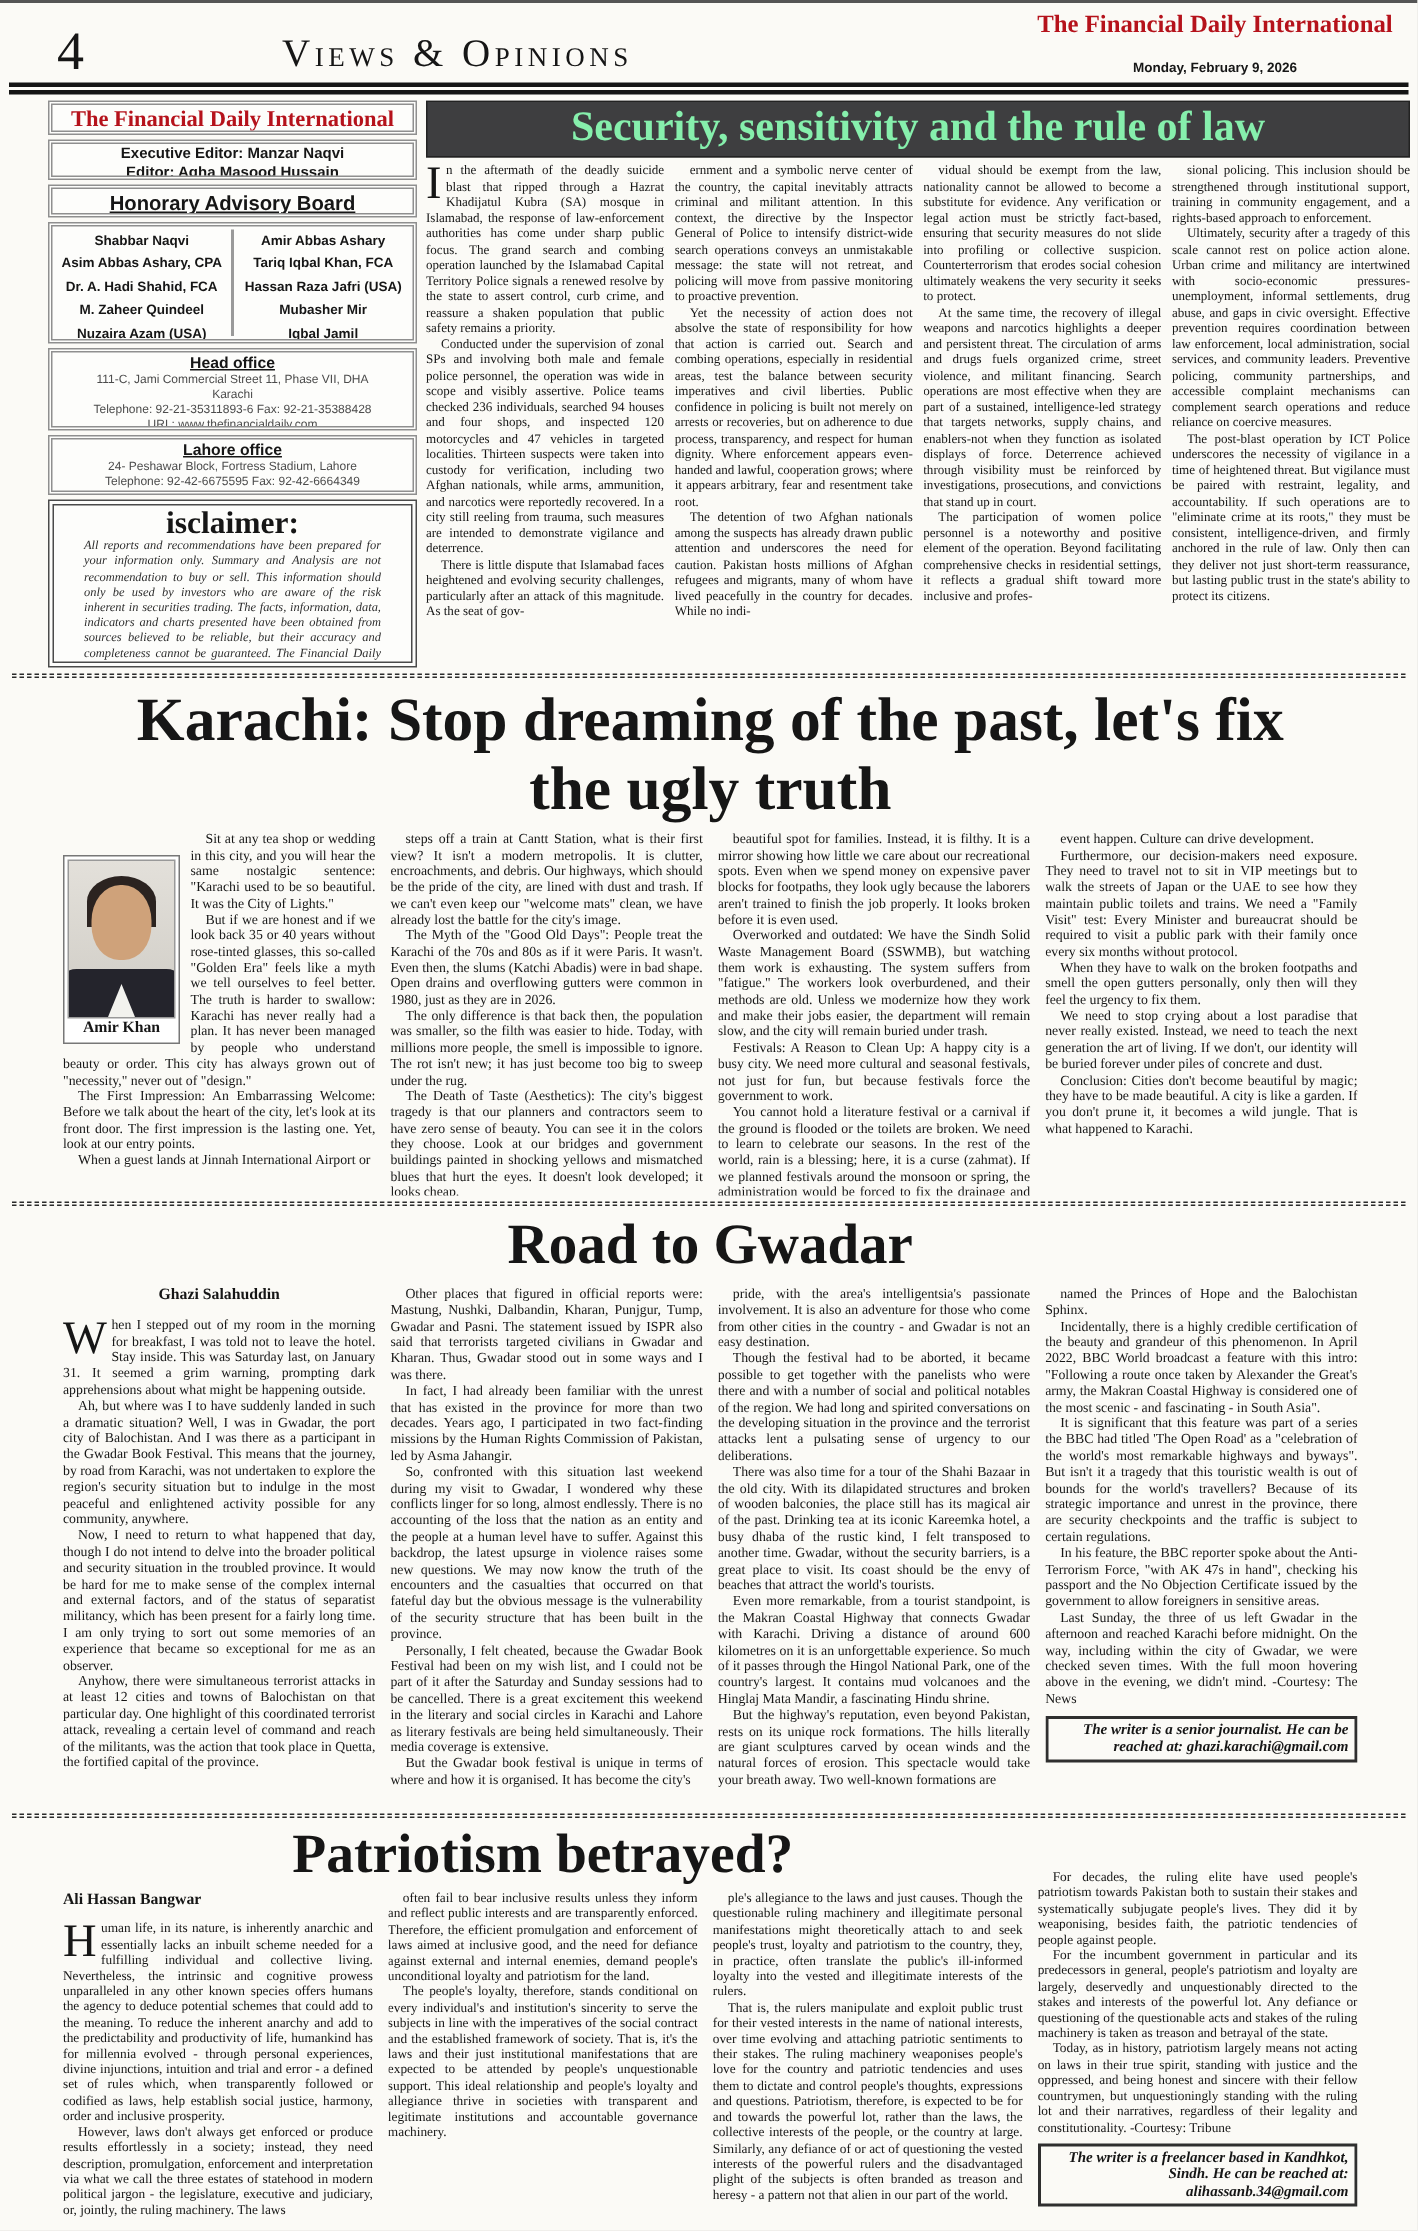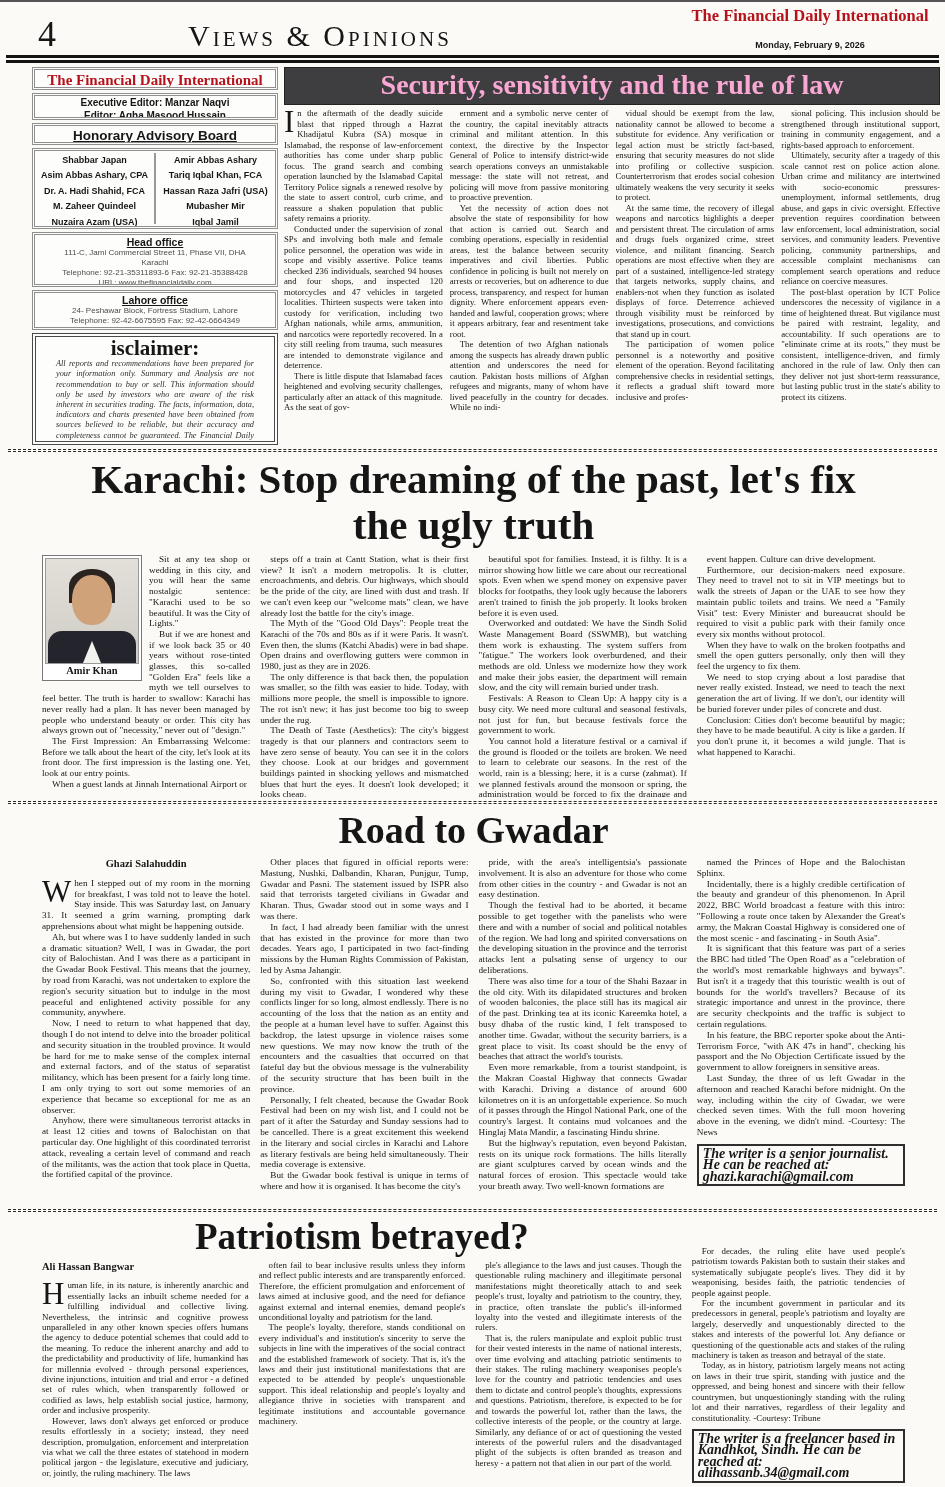--- a/index.html
+++ b/index.html
@@ -3,21 +3,21 @@
 <meta charset="utf-8">
 <style>
   html,body{margin:0;padding:0;background:#e8e6e2;}
   .page{position:relative;width:945px;height:1487px;margin:0 auto;background:#fbfaf6;color:#161616;
         font-family:"Liberation Serif",serif;overflow:hidden;border-top:2px solid #555;}
   [data-interactable]{box-sizing:border-box;}
 
   
   .pg-header{display:flex;align-items:flex-end;margin:6px 10px 0 38px;height:44px;}
   .pg-num{font-size:36px;line-height:36px;font-weight:500;width:150px;}
-  .pg-section{font-variant:small-caps;font-size:30px;line-height:32px;letter-spacing:3px;font-weight:500;flex:1;}
+  .pg-section{font-variant:small-caps;font-size:26px;line-height:32px;letter-spacing:3px;font-weight:500;flex:1;}
   .pg-brand{text-align:center;width:250px;padding-bottom:2px;}
   .pg-brand .brand{color:#b5121b;font-weight:bold;font-size:16.5px;line-height:17px;font-family:"Liberation Serif",serif;}
   .pg-brand .date{font-family:"Liberation Sans",sans-serif;font-weight:bold;font-size:9px;margin-top:16px;}
   .rule-band{height:8px;border-top:3px solid #141414;border-bottom:3px solid #141414;margin:3px 6px 0 6px;}
 
   
   .row-top{display:flex;gap:6px;margin:4px 5px 0 32px;height:378px;}
 
   
   .masthead{width:246px;display:flex;flex-direction:column;gap:3px;font-family:"Liberation Sans",sans-serif;}
@@ -30,55 +30,55 @@
   .mh-board-col.left{border-right:2px solid #9a9a9a;}
   .mh-board-col .para{font-weight:bold;font-size:9px;line-height:15.5px;text-indent:0;margin:0;}
   .mh-office-title{font-weight:bold;font-size:10.5px;text-decoration:underline;}
   .mh-office .para{font-size:8px;line-height:10px;color:#4c4c4c;text-indent:0;margin:0;}
   .mh-disc{border:4px double #4a4a4a;}
   .mh-disc-title{font-family:"Liberation Serif",serif;font-weight:bold;font-size:21px;line-height:21px;}
   .mh-disc-text{font-family:"Liberation Serif",serif;font-style:italic;font-size:8.3px;line-height:10.2px;text-align:justify;color:#2e2e2e;}
 
   
   .security{flex:1;display:flex;flex-direction:column;overflow:hidden;}
-  .sec-titlebar{background:#3e3e40;color:#f9a8d4;text-align:center;font-weight:bold;font-size:28px;line-height:30px;
+  .sec-titlebar{background:#3e3e40;color:#86efac;text-align:center;font-weight:bold;font-size:28px;line-height:30px;
                 padding:2px 0 4px 0;border:1px solid #222;}
   .sec-body{display:flex;gap:7px;margin-top:3px;flex:1;overflow:hidden;}
   .sec-col{flex:1;overflow:hidden;font-size:8.7px;line-height:10.5px;text-align:justify;}
 
   
   .para{margin:0;text-indent:10px;}
   .paras.dc .para:first-child{text-indent:0;}
   .paras.dc .para:first-child::first-letter{float:left;font-size:31px;line-height:25px;padding:1px 3px 0 0;}
 
   .divider{margin:4px 8px;border-top:1.5px dashed #2a2a2a;border-bottom:1.5px dashed #2a2a2a;height:3px;}
 
   
   .karachi{margin:2px 40px 0 42px;}
   .k-title{text-align:center;font-weight:bold;font-size:41px;line-height:46px;}
   .k-body{display:flex;gap:10px;margin-top:6px;height:243px;overflow:hidden;}
   .k-col{flex:1;overflow:hidden;font-size:9.2px;line-height:10.7px;text-align:justify;}
-  .photo-box{float:left;width:100px;margin:1px 7px 2px 0;border:1px solid #777;background:#fff;padding:2px;}
+  .photo-box{float:left;width:78px;margin:16px 7px 2px 0;border:1px solid #777;background:#fff;padding:2px;}
   .photo-img{position:relative;height:106px;background:linear-gradient(#e3e0da,#cfccc5);overflow:hidden;border:1px solid #999;}
   .ph-hair{position:absolute;top:10px;left:50%;transform:translateX(-50%);width:46px;height:34px;border-radius:50% 50% 0 0;background:#2b2320;}
   .ph-face{position:absolute;top:16px;left:50%;transform:translateX(-50%);width:40px;height:50px;border-radius:48% 48% 46% 46%;background:#cfa27a;}
   .ph-suit{position:absolute;bottom:-4px;left:50%;transform:translateX(-50%);width:88px;height:36px;border-radius:14px 14px 0 0;background:#24242c;}
   .ph-shirt{position:absolute;bottom:0;left:50%;transform:translateX(-50%);width:0;height:0;
             border-left:9px solid transparent;border-right:9px solid transparent;border-bottom:22px solid #f2f2ee;}
   .photo-caption{text-align:center;font-weight:bold;font-size:10.5px;padding:2px 0 1px 0;}
 
   
   .gwadar{margin:2px 40px 0 42px;}
   .g-title{text-align:center;font-weight:bold;font-size:38px;line-height:44px;}
   .g-body{display:flex;gap:10px;margin-top:5px;height:348px;overflow:hidden;}
   .g-col{flex:1;overflow:hidden;font-size:9.2px;line-height:10.8px;text-align:justify;}
   .byline{font-weight:bold;font-size:10.5px;margin:2px 0 8px 0;}
   .byline.center{text-align:center;}
-  .writer-note{border:2px solid #2f2f2f;margin-top:6px;padding:2px 4px;text-align:left;
-               font-style:italic;font-weight:bold;font-size:14px;line-height:11.5px;}
+  .writer-note{border:2px solid #2f2f2f;margin-top:6px;padding:2px 4px;text-align:right;
+               font-style:italic;font-weight:bold;font-size:10px;line-height:11.5px;}
 
   .patriotism{margin:0 40px 0 42px;display:flex;gap:10px;height:276px;overflow:hidden;}
   .p-left{flex:3;display:flex;flex-direction:column;overflow:hidden;}
   .p-title{text-align:center;font-weight:bold;font-size:37px;line-height:42px;}
   .p-cols{display:flex;gap:10px;margin-top:2px;flex:1;overflow:hidden;}
   .p-col{flex:1;overflow:hidden;font-size:8.9px;line-height:10.4px;text-align:justify;}
   .p-right{flex:1;overflow:hidden;font-size:8.9px;line-height:10.4px;text-align:justify;padding-top:30px;}
 </style>
 </head>
 <body>
@@ -99,21 +99,21 @@
 
     <div class="masthead" data-interactable="false">
       <div class="mh-box mh-name" data-interactable="false">The Financial Daily International</div>
       <div class="mh-box mh-editors" data-interactable="false">
         <div data-interactable="false">Executive Editor: Manzar Naqvi</div>
         <div data-interactable="false">Editor: Agha Masood Hussain</div>
       </div>
       <div class="mh-box mh-board-title" data-interactable="false">Honorary Advisory Board</div>
       <div class="mh-box mh-board" data-interactable="false">
         <div class="mh-board-col left" data-interactable="false">
-            <p class="para" data-interactable="false">Shabbar Japan</p>
+            <p class="para" data-interactable="false">Shabbar Naqvi</p>
             <p class="para" data-interactable="false">Asim Abbas Ashary, CPA</p>
             <p class="para" data-interactable="false">Dr. A. Hadi Shahid, FCA</p>
             <p class="para" data-interactable="false">M. Zaheer Quindeel</p>
             <p class="para" data-interactable="false">Nuzaira Azam (USA)</p>
             <p class="para" data-interactable="false">Muhammad Umar Waqqas</p>
           </div>
         <div class="mh-board-col" data-interactable="false">
             <p class="para" data-interactable="false">Amir Abbas Ashary</p>
             <p class="para" data-interactable="false">Tariq Iqbal Khan, FCA</p>
             <p class="para" data-interactable="false">Hassan Raza Jafri (USA)</p>

